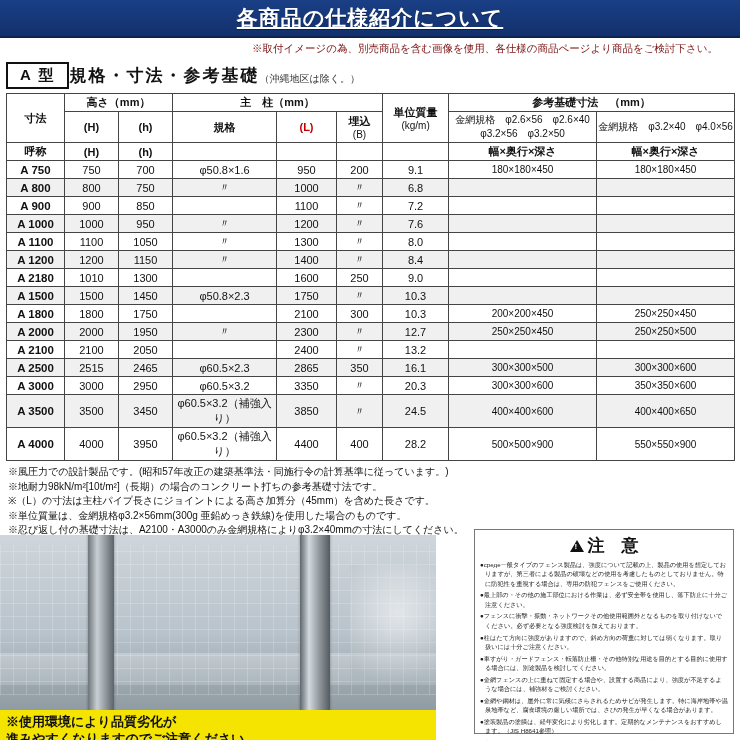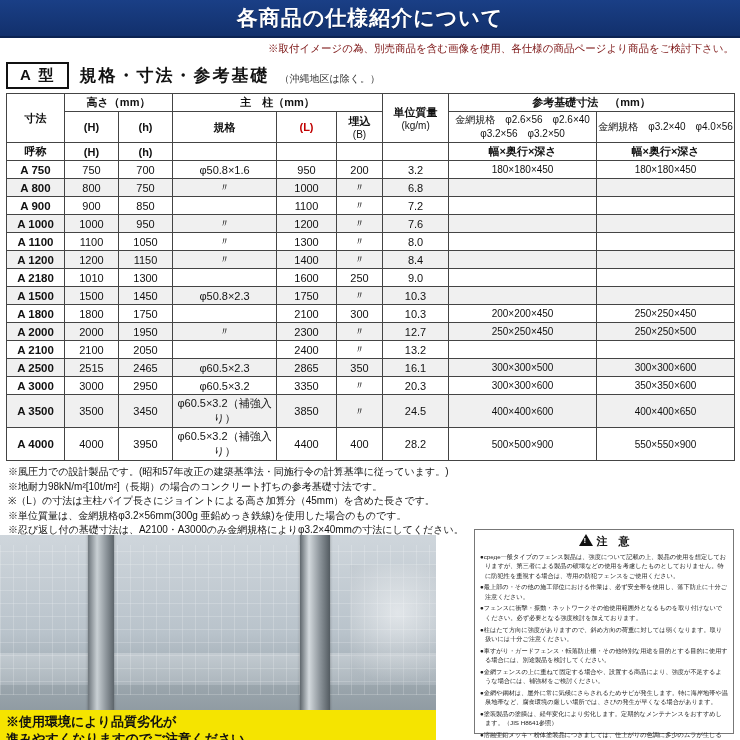--- a/index.html
+++ b/index.html
@@ -13,37 +13,37 @@
   }
   .page { position:relative; width:740px; height:740px; }
 
   
   .header {
     height:38px;
     background:linear-gradient(#1a3f86,#12306c);
     color:#fff;
     display:flex; align-items:center; justify-content:center;
     border-bottom:2px solid #0c2352;
+    text-decoration:underline;
   }
   .header .title {
     font-size:21px; font-weight:bold; letter-spacing:1px;
     text-shadow:0 1px 0 #0a1f4d;
   }
   .subnote {
     height:22px;
     display:flex; align-items:center; justify-content:flex-end;
-    padding-right:6px;
+    padding-right:22px;
     font-size:10.5px; color:#7a1111;
   }
 
   
   .typebar {
     display:flex; align-items:center;
     padding:2px 4px 4px 6px;
-    gap:10px;
   }
   .typebadge {
     border:2px solid #111;
     padding:2px 12px;
     font-size:15px; font-weight:bold;
     letter-spacing:2px;
   }
   .typetitle { font-size:17px; font-weight:bold; letter-spacing:2px; }
   .typenote { font-size:10px; color:#333; align-self:flex-end; padding-bottom:3px;}
 
@@ -134,22 +134,22 @@
     color:#111; font-weight:bold; font-size:13px;
     padding:4px 6px; line-height:1.3;
   }
 
   .cautionbox {
     position:absolute; left:474px; top:6px; width:260px; height:205px;
     border:1px solid #777; background:#fff;
     padding:4px 5px;
   }
   .caution-head {
-    display:flex; align-items:flex-start; justify-content:center; gap:4px;
-    font-size:11px; font-weight:bold; margin-bottom:3px;
+    display:flex; align-items:center; justify-content:center; gap:4px;
+    font-size:17px; font-weight:bold; margin-bottom:3px;
   }
   .warn-tri {
     width:0;height:0;border-left:7px solid transparent;border-right:7px solid transparent;
     border-bottom:12px solid #111; position:relative;
   }
   .warn-tri::after{
     content:"!"; position:absolute; left:-2px; top:2px; color:#fff; font-size:8px; font-weight:bold;
   }
   .caution-list { font-size:6.2px; line-height:1.5; color:#222; }
   .caution-list p { margin:0 0 2.5px 0; text-indent:-5px; padding-left:5px; }
@@ -225,21 +225,21 @@
       </tr>
     </thead>
     <tbody>
       <tr>
         <td class="rowname">A 750</td>
         <td>750</td>
         <td>700</td>
         <td class="slim">φ50.8×1.6</td>
         <td>950</td>
         <td>200</td>
-        <td>3.2</td>
+        <td>9.1</td>
         <td class="dimcell">180×180×450</td>
         <td class="dimcell">180×180×450</td>
       </tr>
       <tr>
         <td class="rowname">A 800</td>
         <td>800</td>
         <td>750</td>
         <td class="slim">〃</td>
         <td>1000</td>
         <td>〃</td>

